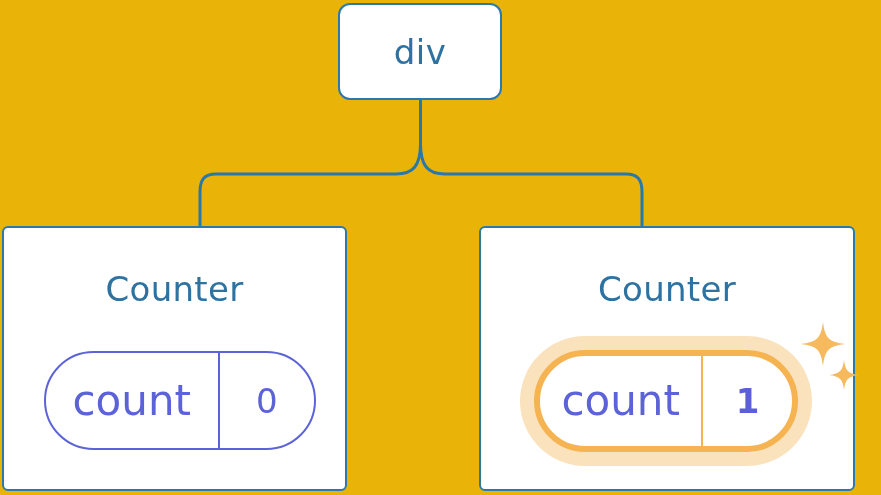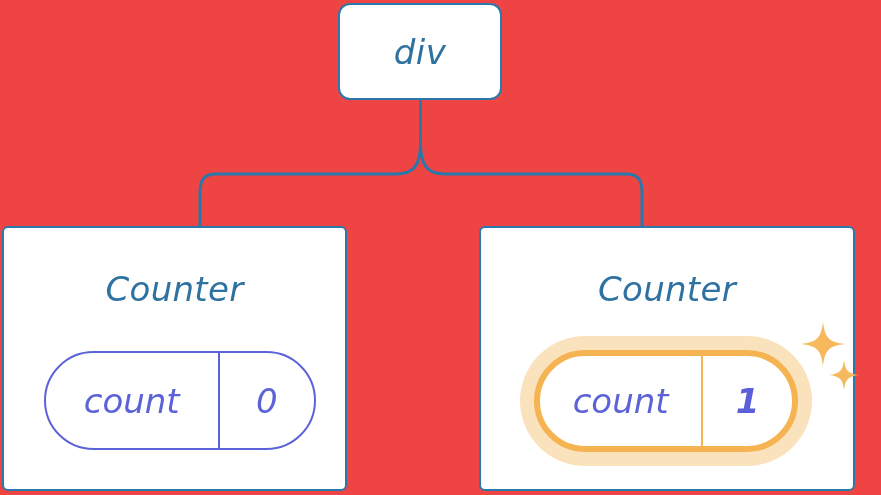--- a/index.html
+++ b/index.html
@@ -10,22 +10,21 @@
   body {
     width: 881px;
     height: 495px;
     overflow: hidden;
     font-family: "DejaVu Sans", sans-serif;
   }
   #stage {
     position: relative;
     width: 881px;
     height: 495px;
-    background: #ef4444;
-    font-style: italic;
+    background: #eab308;
   }
 
   
   #connectors {
     position: absolute;
     left: 0;
     top: 0;
     width: 881px;
     height: 495px;
     pointer-events: none;
@@ -122,21 +121,21 @@
     background: #ffffff;
     box-sizing: border-box;
     display: flex;
     align-items: stretch;
   }
   .pill-key {
     flex: 0 0 64%;
     display: flex;
     align-items: center;
     justify-content: center;
-    font-size: 34px;
+    font-size: 42px;
     color: #5c63d8;
     line-height: 1;
   }
   .pill-val {
     flex: 1 1 auto;
     display: flex;
     align-items: center;
     justify-content: center;
     font-size: 34px;
     color: #5c63d8;

